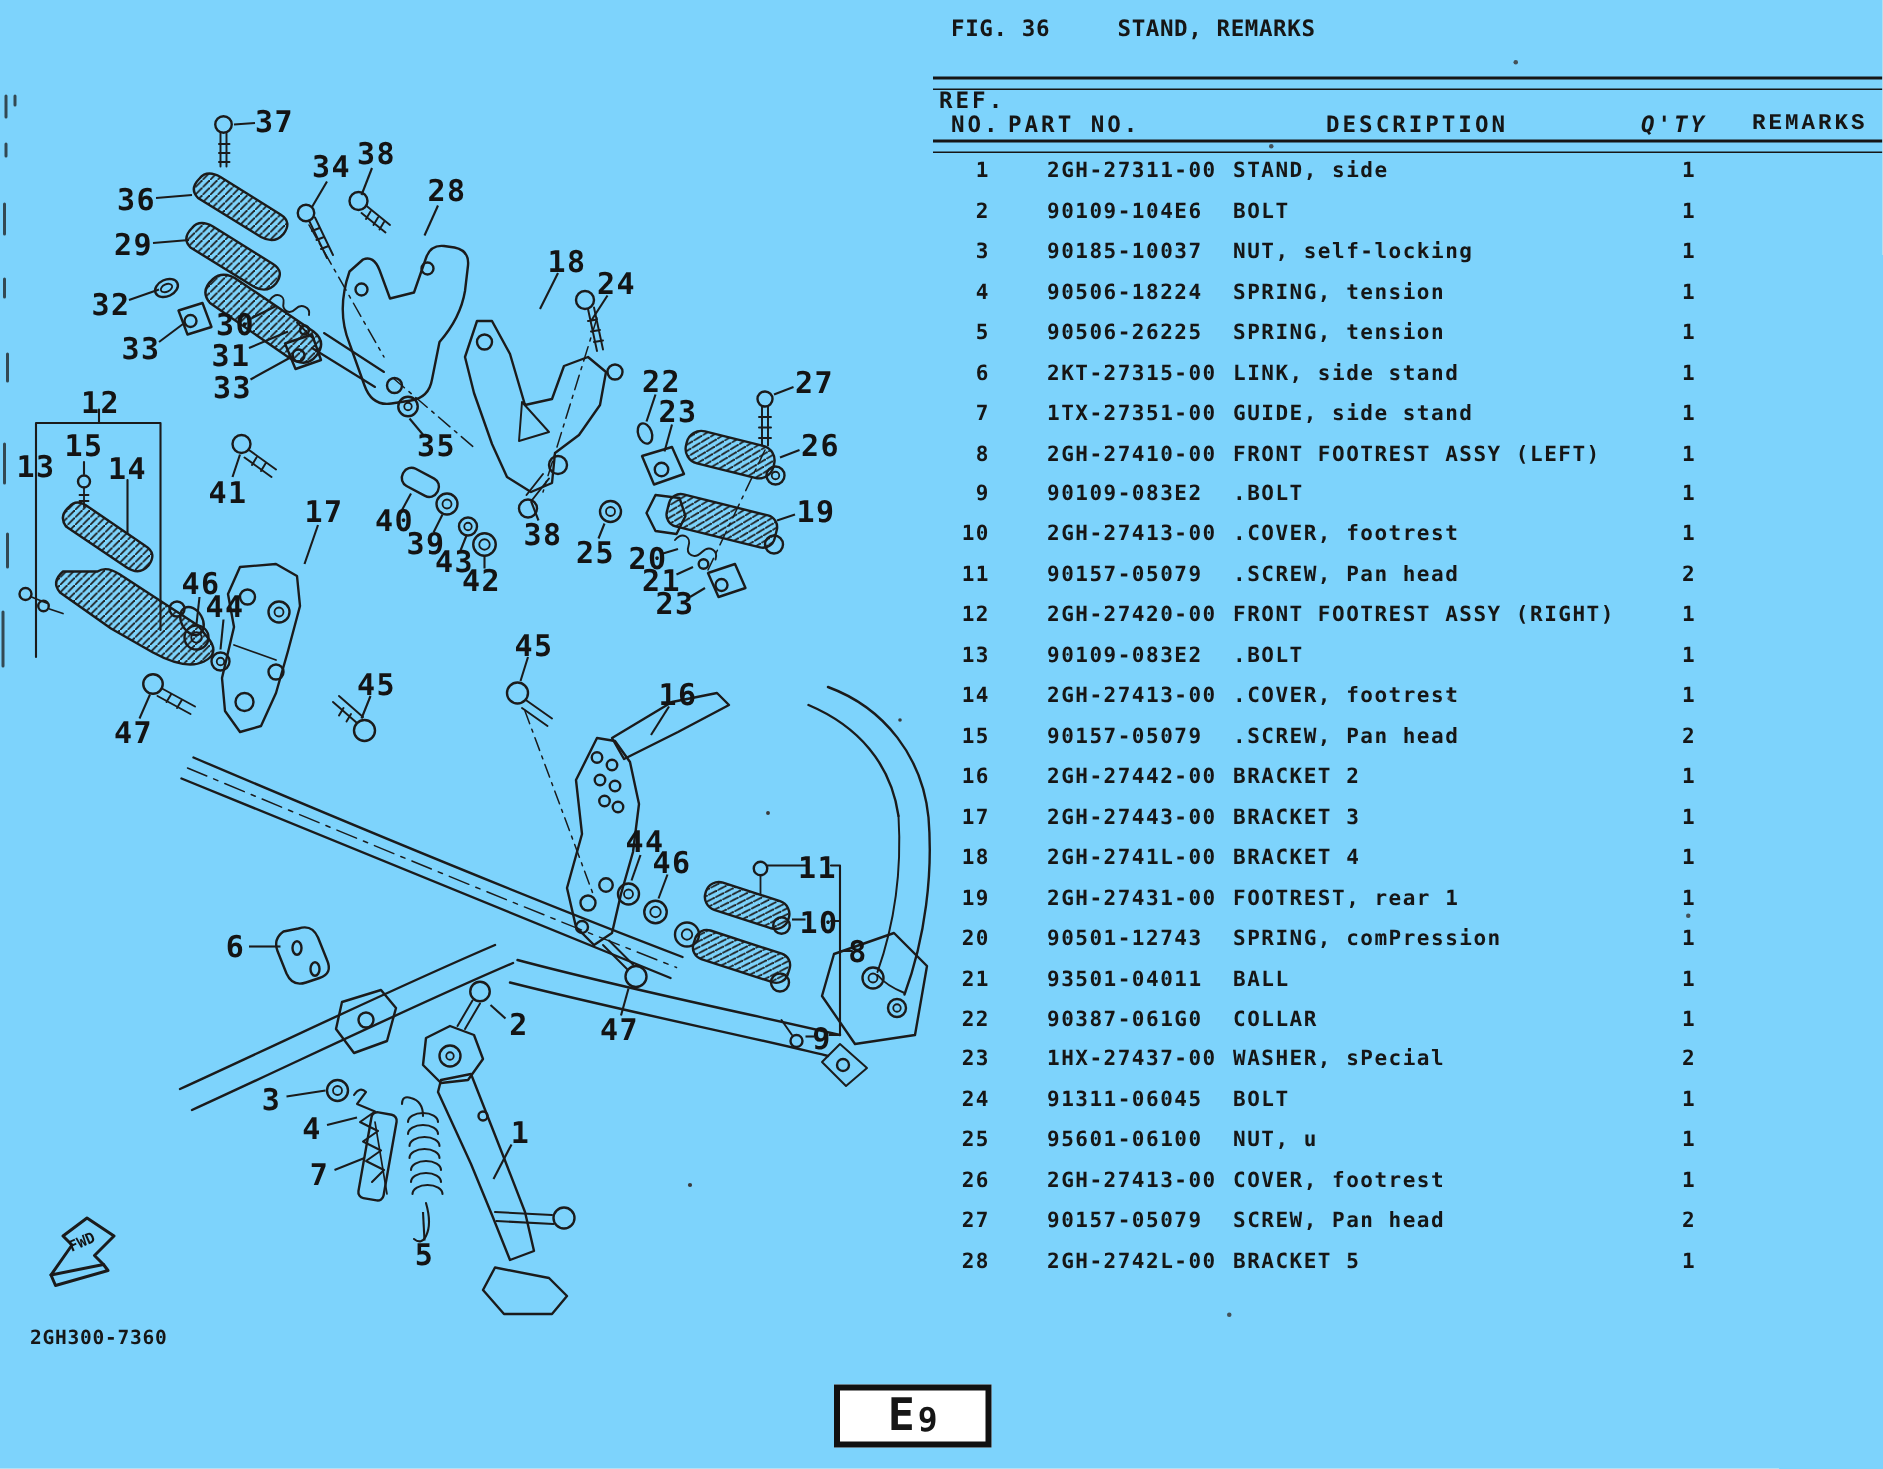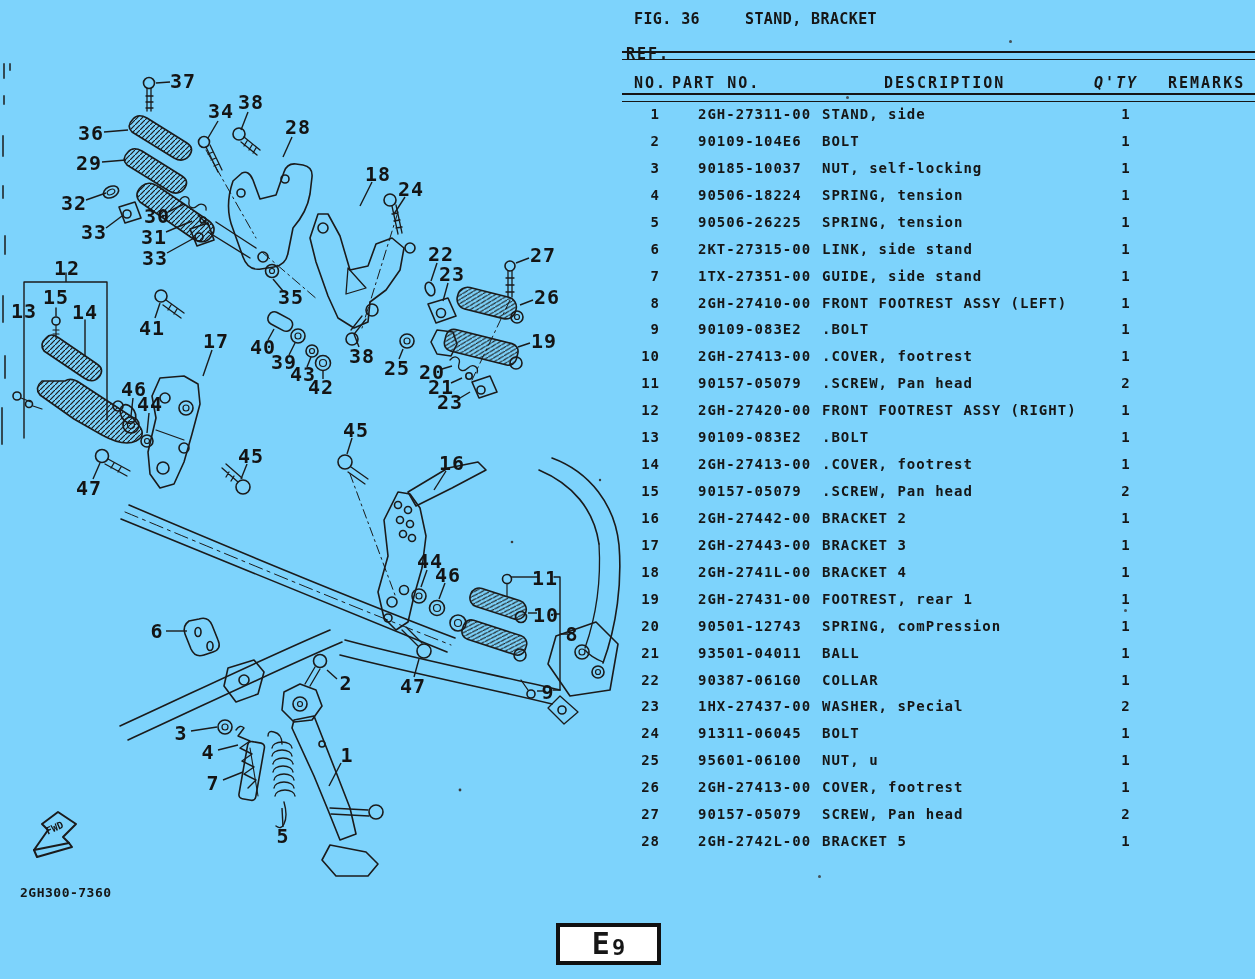--- a/index.html
+++ b/index.html
@@ -6,26 +6,26 @@
   .page{position:relative;width:1255px;height:979px;background:#7dd3fc;overflow:hidden;
         font-family:"DejaVu Sans Mono",monospace;color:#161616;}
   
   .fig-label{position:absolute;left:634px;top:10px;font-size:15px;font-weight:bold;letter-spacing:.4px;white-space:pre;}
   .fig-title{position:absolute;left:745px;top:10px;font-size:15px;font-weight:bold;letter-spacing:.4px;white-space:pre;}
   
   .ptable{position:absolute;left:622px;top:45px;width:633px;height:815px;}
   .rule{position:absolute;left:0;width:633px;height:6px;border-top:2.5px solid #161616;border-bottom:1.8px solid #161616;}
   .rule.r1{top:6px;} .rule.r2{top:48px;}
   .th{position:absolute;font-size:15px;font-weight:bold;letter-spacing:2px;white-space:pre;}
-  .th.h-ref1{left:4px;top:0;}
+  .th.h-ref1{left:4px;top:13px;}
   .th.h-ref2{left:12px;top:29px;}
   .th.h-part{left:50px;top:29px;}
   .th.h-desc{left:262px;top:29px;}
   .th.h-qty{left:472px;top:29px;font-style:italic;}
-  .th.h-rem{left:546px;top:29px;}
+  .th.h-rem{left:546px;top:29px;font-family:Liberation Mono, monospace;}
   .trow{position:absolute;left:0;width:633px;height:18px;font-size:14px;font-weight:bold;letter-spacing:1px;white-space:pre;}
   .tc{position:absolute;top:0;}
   .c-ref{left:0;width:38px;text-align:right;}
   .c-part{left:50px;margin-left:26px;}
   .c-desc{left:200px;}
   .c-qty{left:492px;width:24px;text-align:center;}
   
   .diagram{position:absolute;left:0;top:50px;}
   #callouts text{font-family:"DejaVu Sans Mono",monospace;font-weight:bold;font-size:20px;fill:#141414;
                  text-anchor:middle;dominant-baseline:central;letter-spacing:1px;}
@@ -37,21 +37,21 @@
   .page-badge .big{font-size:30px;font-weight:bold;line-height:1;}
   .page-badge .small{font-size:22px;font-weight:bold;line-height:1;margin-top:8px;}
   .speck{position:absolute;width:3px;height:3px;border-radius:2px;background:#3a3a3a;opacity:.85;}
 </style>
 </head>
 <body>
 
 <div class="page">
 
   <div class="fig-label">FIG. 36</div>
-  <div class="fig-title">STAND, BRACKET</div>
+  <div class="fig-title">STAND, REMARKS</div>
 
   <div class="ptable">
     <div class="rule r1"></div>
     <div class="th h-ref1">REF.</div>
     <div class="th h-ref2">NO.</div>
     <div class="th h-part">PART NO.</div>
     <div class="th h-desc">DESCRIPTION</div>
     <div class="th h-qty">Q'TY</div>
     <div class="th h-rem">REMARKS</div>
     <div class="rule r2"></div>

